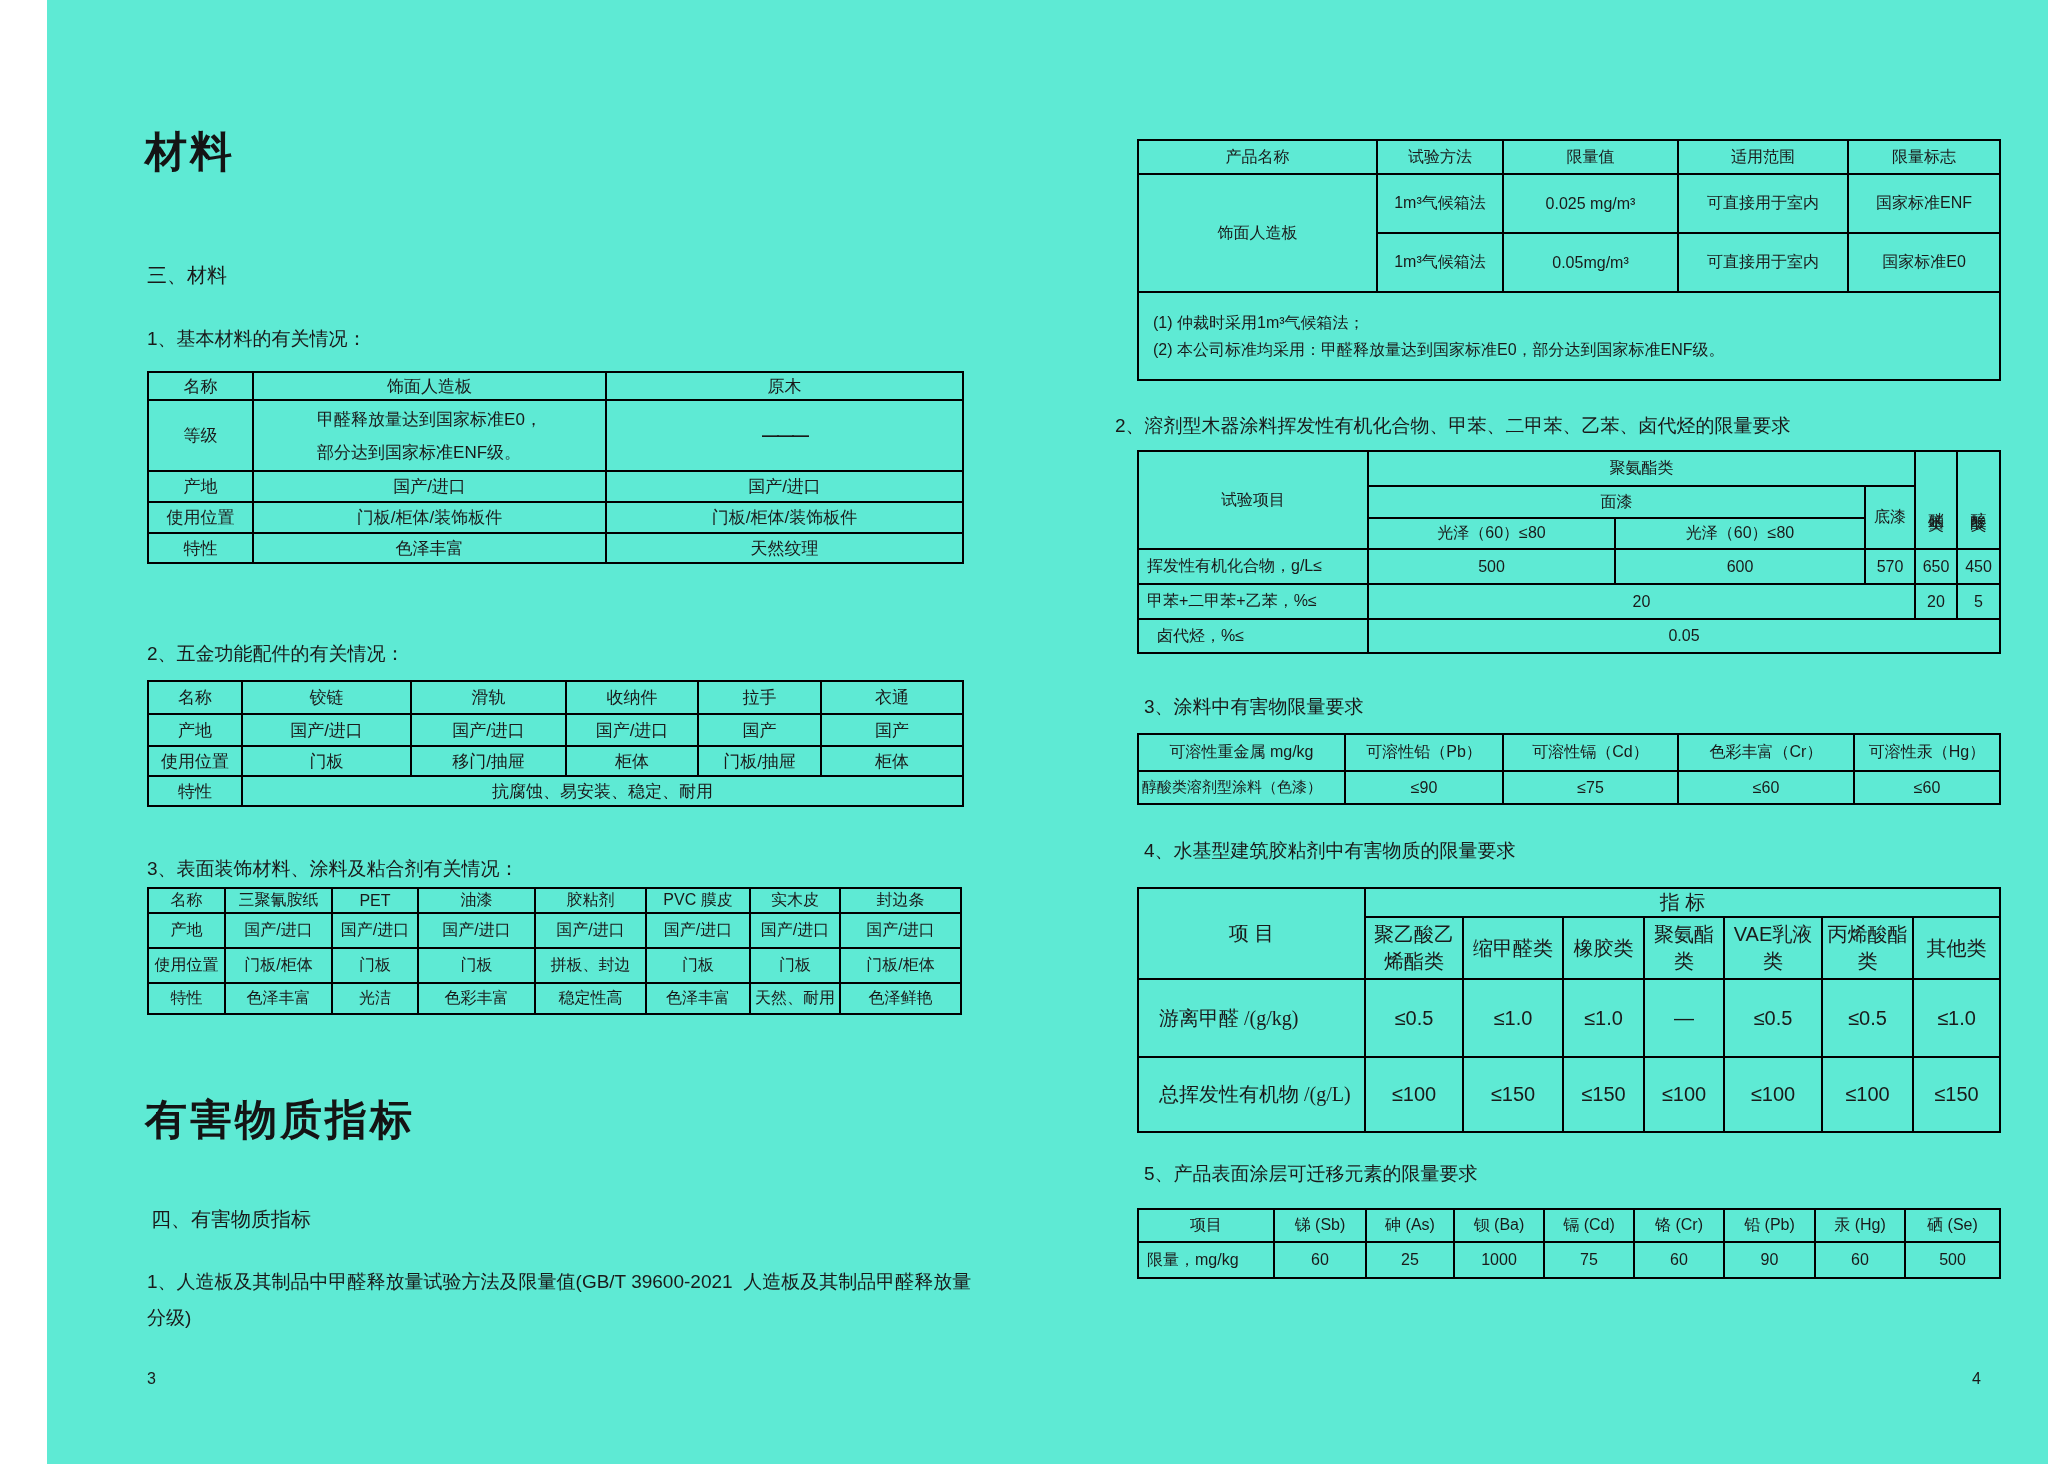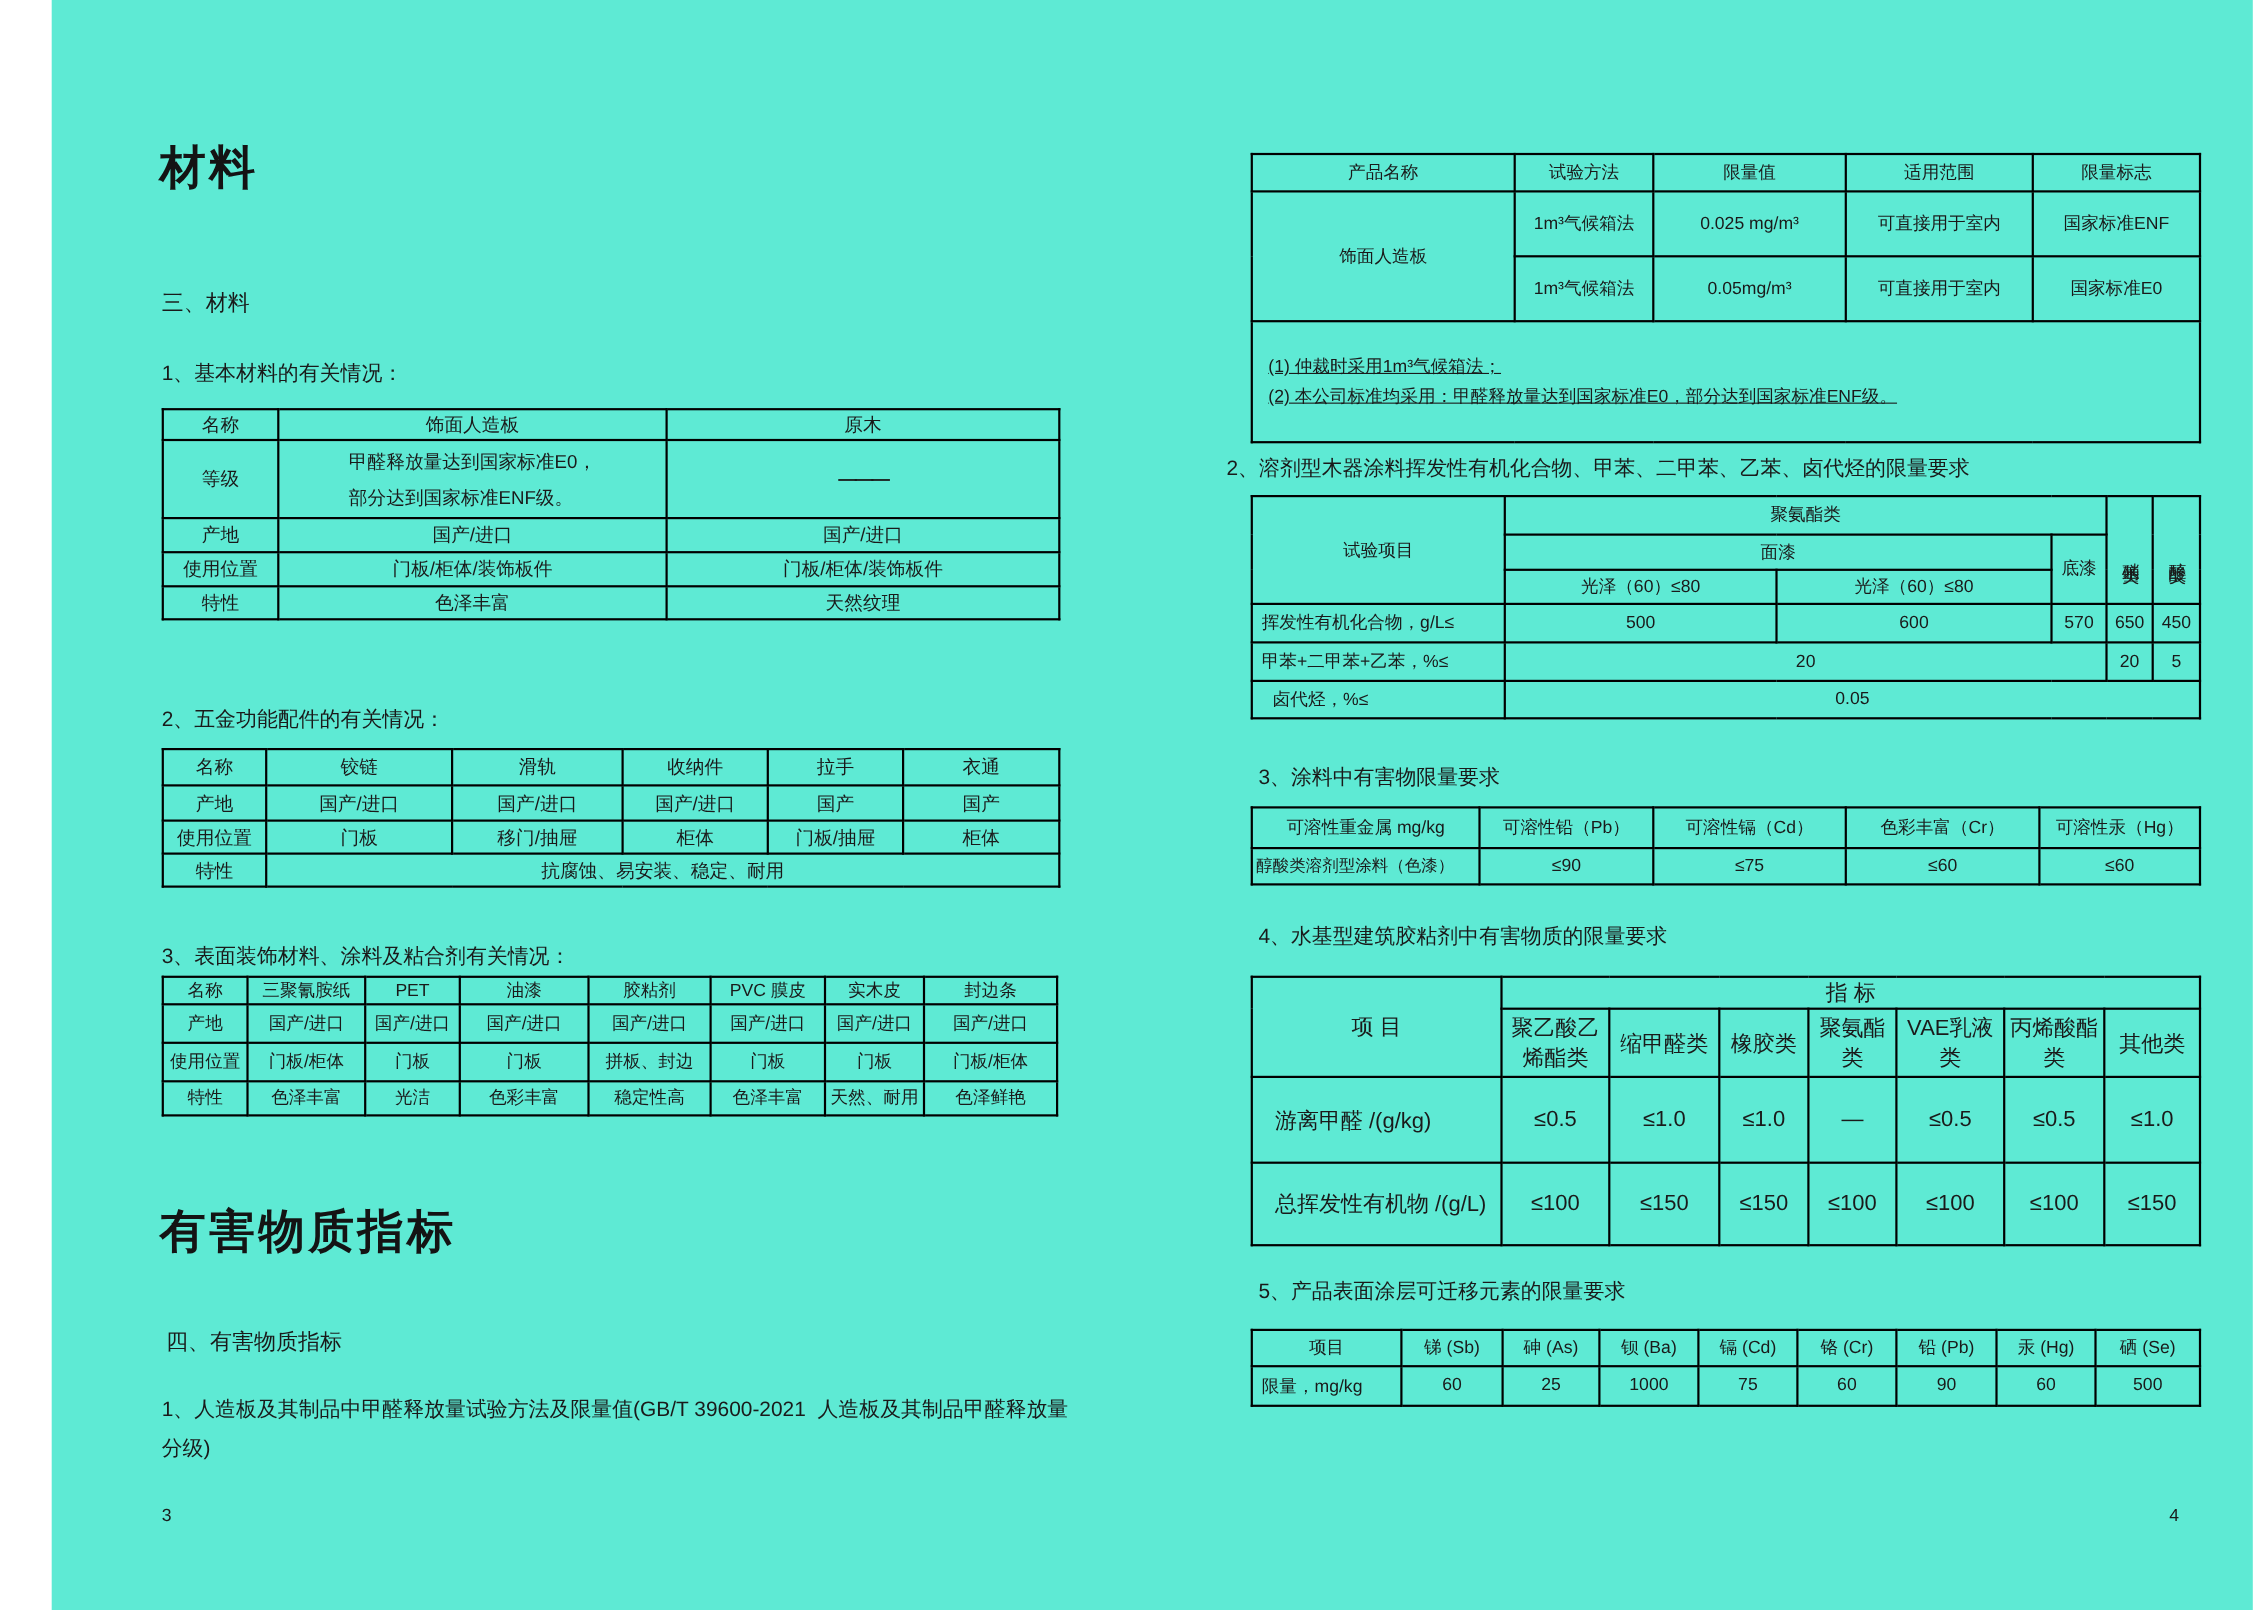--- a/index.html
+++ b/index.html
@@ -20,25 +20,25 @@
   table.tbl td {
     border:2px solid #000;
     text-align:center; vertical-align:middle;
     padding:0 2px; font-size:17px; color:#1a1a1a;
     overflow:hidden;
   }
   table.sm td { font-size:16px; }
   table.xs td { font-size:20px; }
 
   .cell-left { text-align:left !important; padding-left:8px !important; }
-  .cell-left20 { text-align:left !important; padding-left:20px !important; }
+  .cell-left20 { text-align:left !important; padding-left:20px !important;font-family:Liberation Serif, serif; }
   .grade { display:inline-block; text-align:left; white-space:pre-line; line-height:33px; }
   .dash { letter-spacing:-2px; font-weight:700; }
   .vcell { writing-mode:vertical-rl; text-orientation:upright; letter-spacing:2px; display:inline-block; line-height:1; }
-  .notes td { text-align:left !important; padding:27px 14px !important;text-decoration:underline; }
+  .notes td { text-align:left !important; padding:16px 14px !important; }
   .notes div { line-height:27px; font-size:16px; }
 </style>
 </head>
 <body>
 
 <div class="canvas">
 
   <div class="abs h-big" style="left:98px; top:124px;">材料</div>
   <div class="abs h-sec" style="left:100px; top:262px;">三、材料</div>
   <div class="abs h-sub" style="left:100px; top:326px;">1、基本材料的有关情况：</div>

